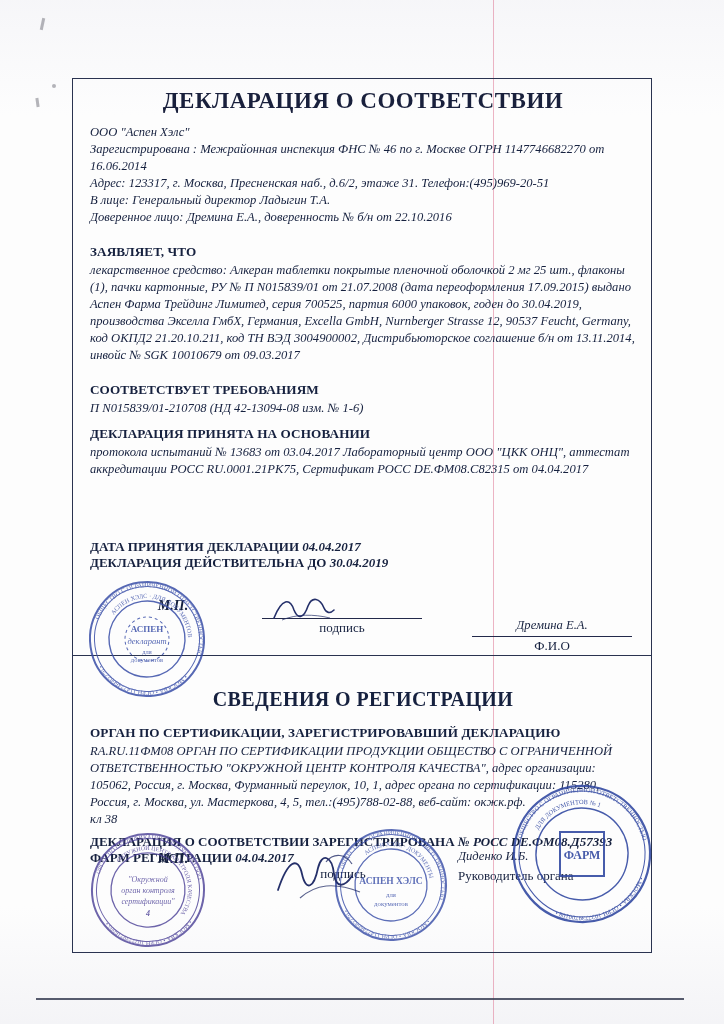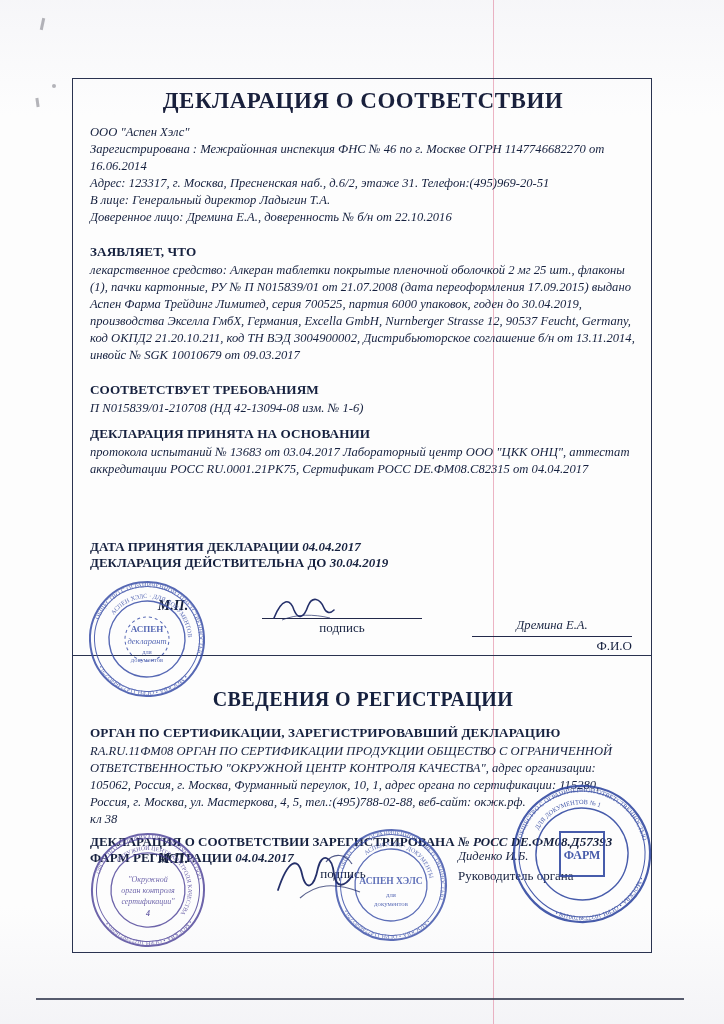--- a/index.html
+++ b/index.html
@@ -233,21 +233,21 @@
   <div class="sign-area">
     <div class="sig-col" style="left:38px; top:-2px; width:90px;">
       <span class="mp-label">М.П.</span>
     </div>
     <div class="sig-col" style="left:172px; top:0px; width:160px;">
       <div class="sig-line"></div>
       <div class="sig-caption">подпись</div>
     </div>
     <div class="sig-col" style="left:382px; top:0px; width:160px;margin-top:18px;">
       <div class="sig-name">Дремина Е.А.</div>
-      <div class="sig-caption" style="border-top:1.2px solid #23294a;text-align:right;">Ф.И.О</div>
+      <div class="sig-caption" style="border-top:1.2px solid #23294a;">Ф.И.О</div>
     </div>
   </div>
 
   <div class="divider div1"></div>
 
   <div class="section2">
     <p class="title2">СВЕДЕНИЯ О РЕГИСТРАЦИИ</p>
     <p class="sec-head" style="margin-top:14px">ОРГАН ПО СЕРТИФИКАЦИИ, ЗАРЕГИСТРИРОВАВШИЙ ДЕКЛАРАЦИЮ</p>
     <p class="ital">RA.RU.11ФМ08 ОРГАН ПО СЕРТИФИКАЦИИ ПРОДУКЦИИ ОБЩЕСТВО С ОГРАНИЧЕННОЙ ОТВЕТСТВЕННОСТЬЮ "ОКРУЖНОЙ ЦЕНТР КОНТРОЛЯ КАЧЕСТВА", адрес организации: 105062, Россия, г. Москва, Фурманный переулок, 10, 1, адрес органа по сертификации: 115280, Россия, г. Москва, ул. Мастеркова, 4, 5, тел.:(495)788-02-88, веб-сайт: окжк.рф.</p>
     <p class="ital">кл 38</p>

